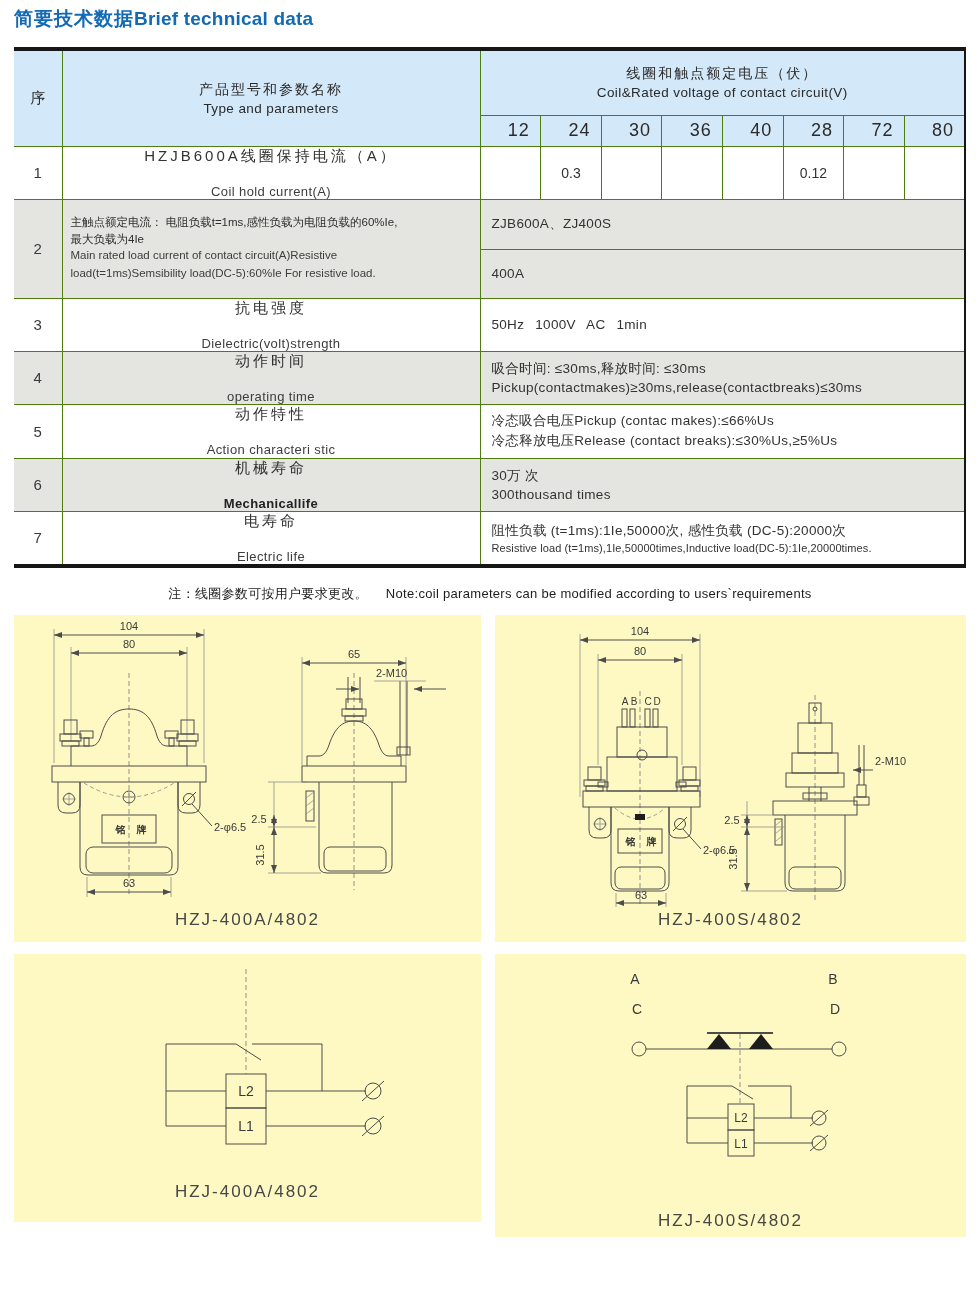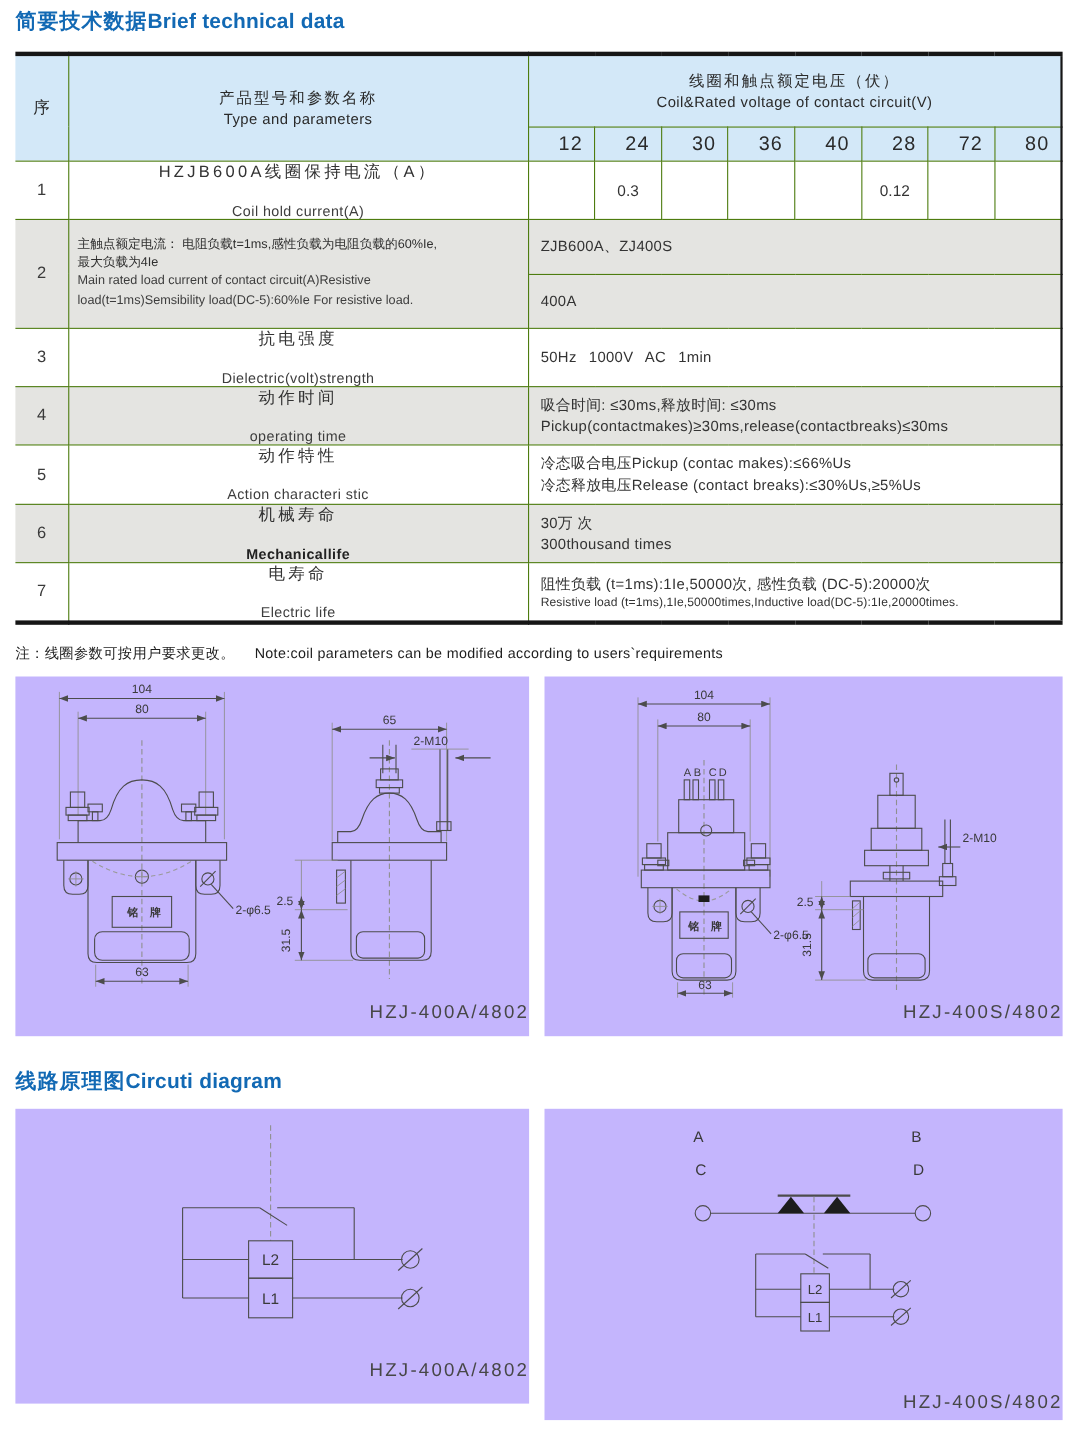--- a/index.html
+++ b/index.html
@@ -35,32 +35,32 @@
   .nm-en { font-size:13px; letter-spacing:0.4px; color:#3d3d3d; margin-top:18px; }
   .nm-en.bold { font-weight:bold; color:#222; }
   td.name-left { text-align:left; padding:4px 8px; }
   .nml-zh { font-size:11.5px; color:#2f2f2f; line-height:1.45; }
   .nml-en { font-size:11.5px; color:#3d3d3d; line-height:1.55; }
   td.val { text-align:left; padding-left:11px; font-size:13.5px; color:#333; letter-spacing:0.3px; }
   td.val .l1 { margin-bottom:2px; }
   td.val .sm { font-size:11px; letter-spacing:0.1px; }
   td.val.sp { word-spacing:7px; }
   td.vcell { text-align:center; font-size:14px; color:#333; }
-  .note { margin-top:17px; font-size:13px; color:#1d1d1d; letter-spacing:0.3px; }
+  .note { margin-top:17px; font-size:13px; color:#1d1d1d; letter-spacing:0.3px;text-align:center; }
   .note .gap { display:inline-block; width:18px; }
   .sec-title.t2 { margin-top:26px; } .sec-title.t3 { margin-top:28px; }
 
   
   .panels { margin-top:12px; display:flex; justify-content:space-between; align-items:flex-start; }
-  .panel { background:#c4b5fd; position:relative; }
+  .panel { background:#fef9c3; position:relative; }
   .panel.mount { width:467px; height:327px; }
   .panel.mount.r { width:471px; }
   .panel.circ { width:467px; height:268px; }
   .panel.circ.r { width:471px; height:283px; }
-  .cap { position:absolute; left:0; right:0; text-align:right; font-size:17px; color:#474747; letter-spacing:2px; }
+  .cap { position:absolute; left:0; right:0; text-align:center; font-size:17px; color:#474747; letter-spacing:2px; }
   .cap.hi { bottom:20px; } .cap.mid { bottom:12px; } .cap.lo { bottom:6px; }
 
   
   .draw { display:block; }
   .draw line, .draw path, .draw rect, .draw circle, .draw polygon {
     stroke:#4c4c4c; fill:none; stroke-width:1; }
   .draw .cl { stroke:#8f8f8f; stroke-dasharray:5 3; }
   .draw .hid { stroke:#9a9a9a; stroke-dasharray:4 3; }
   .draw .ext { stroke:#8f8f8f; stroke-width:0.8; }
   .draw .solid { fill:#1d1d1d; stroke:none; }
@@ -381,23 +381,20 @@
           <line x1="252" y1="200" x2="252" y2="212" marker-start="url(#arrow)" marker-end="url(#arrow)"></line>
           <text x="237" y="209" text-anchor="middle">2.5</text>
           <line x1="252" y1="212" x2="252" y2="276" marker-start="url(#arrow)" marker-end="url(#arrow)"></line>
           <text x="242" y="244" text-anchor="middle" transform="rotate(-90 242 244)">31.5</text>
         </g>
       </svg>
       <div class="cap mid">HZJ-400S/4802</div>
     </div>
   </div>
 
-  <div class="sec-title t3">
-    <span class="zh">线路原理图</span><span>Circuti diagram</span>
-  </div>
 
   <div class="panels">
 
     <div class="panel circ">
       <svg class="draw" width="467" height="230" viewBox="0 0 467 230">
         <g>
           <line class="cl" x1="232" y1="15" x2="232" y2="120"></line>
           <line x1="152" y1="90" x2="222" y2="90"></line>
           <line x1="222" y1="90" x2="247" y2="106"></line>
           <line x1="238" y1="90" x2="308" y2="90"></line>

